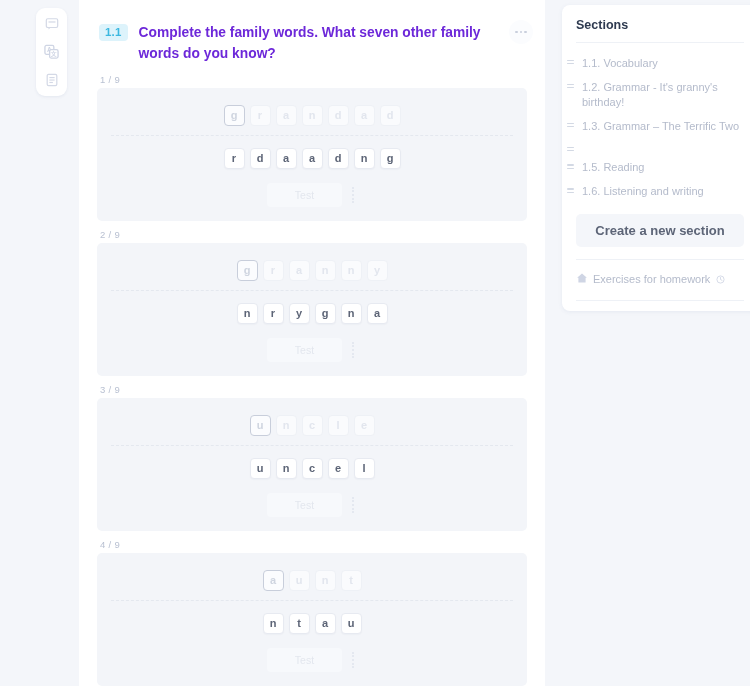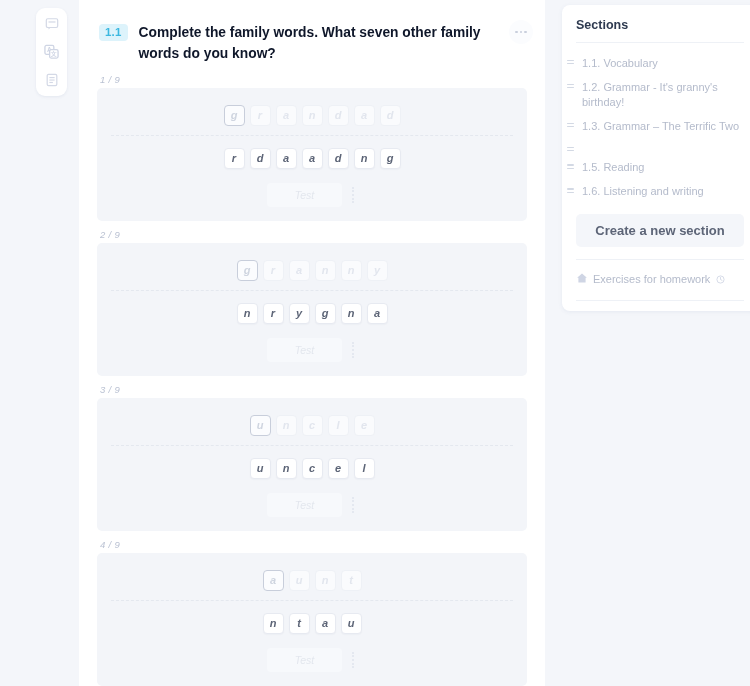--- a/index.html
+++ b/index.html
@@ -73,21 +73,21 @@
     font-size: 11.5px;
     font-weight: bold;
     border-radius: 4px;
     padding: 2px 6px 3px 6px;
     letter-spacing: .2px;
   }
   .q-text {
     font-size: 13.8px;
     line-height: 21px;
     font-weight: bold;
-    color: #0f172a;
+    color: #6d28d9;
     max-width: 380px;
   }
   .q-menu {
     position: absolute;
     right: 12px;
     top: 20px;
     width: 24px;
     height: 24px;
     border-radius: 50%;
     background: #fbfcfe;
@@ -101,21 +101,20 @@
     width: 2.6px;
     height: 2.6px;
     border-radius: 50%;
     background: #c9cfdc;
     display: block;
   }
 
   
   .cards {
     padding: 0 18px 0 18px;
-    font-style: italic;
   }
   .card-wrap { margin-bottom: 8px; }
 
   .card-count {
     font-size: 9.5px;
     color: #b9c1d2;
     padding-left: 3px;
     margin-bottom: 3px;
     letter-spacing: .3px;
   }

